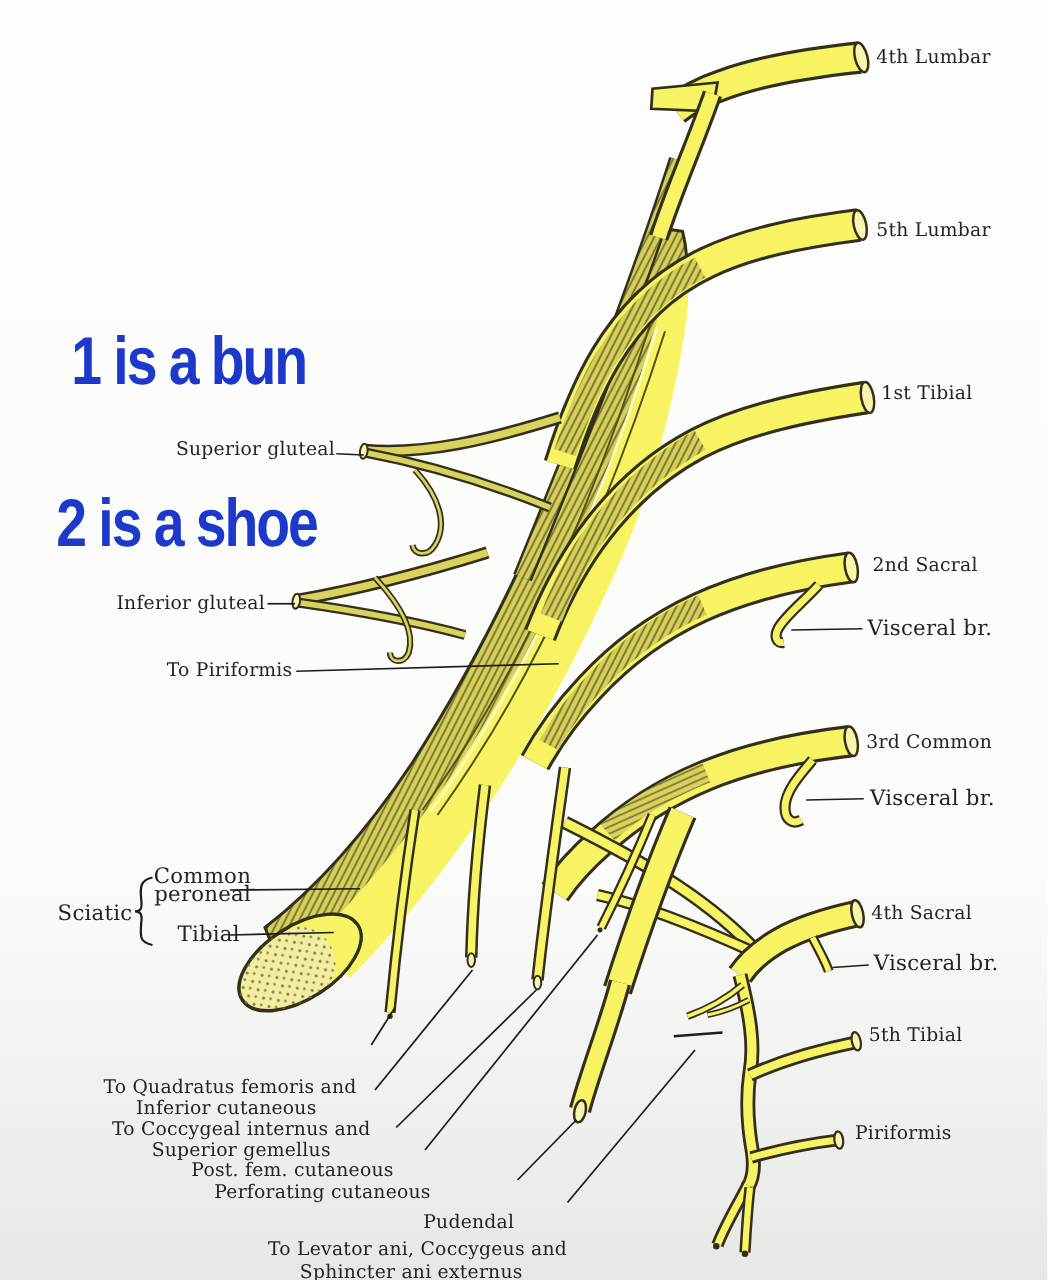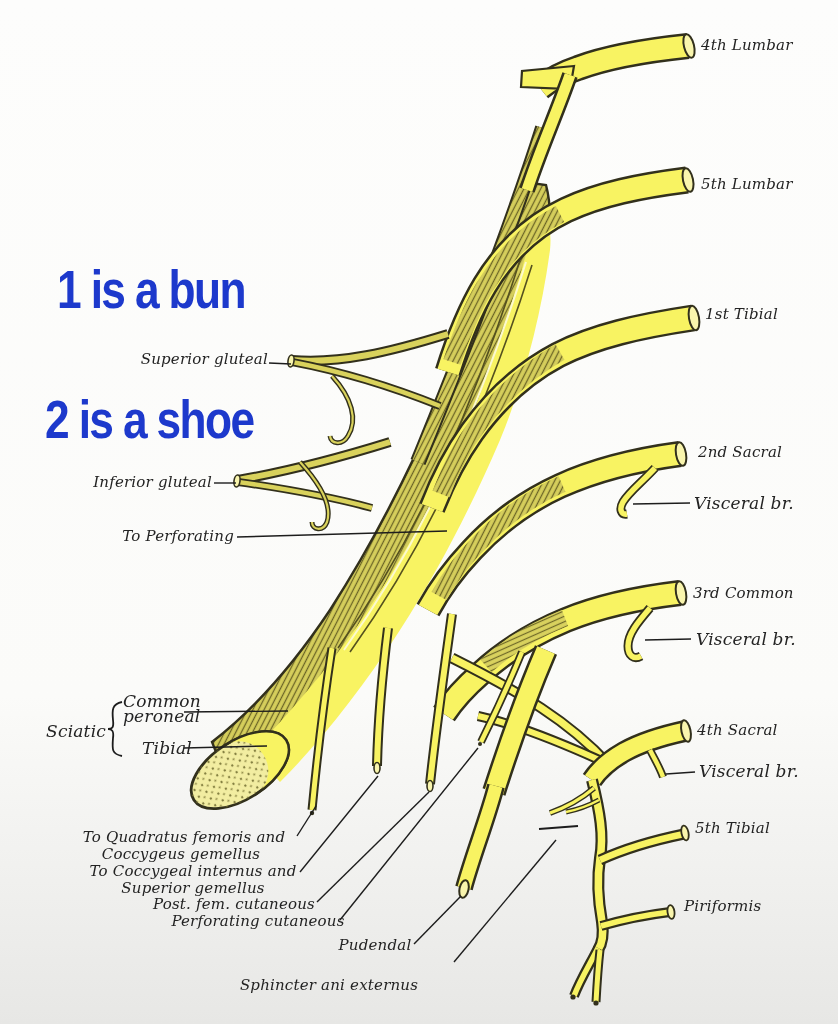--- a/index.html
+++ b/index.html
@@ -3,25 +3,25 @@
 <meta charset="utf-8">
 <style>
   html,body{margin:0;padding:0;background:#ffffff;}
   #stage{
     position:relative; width:838px; height:1024px; overflow:hidden;
     background:linear-gradient(180deg,#fdfdfc 0%, #fbfbf9 68%, #f0f0ee 86%, #e7e7e5 100%);
     font-family:"DejaVu Serif", serif;
   }
   #artwork{position:absolute;left:0;top:0;}
   .lbl{
-    position:absolute; font-style:italic; font-size:15px; color:#232323;
-    white-space:nowrap; line-height:17px; letter-spacing:.2px;
+    position:absolute; font-size:15px; color:#232323;
+    white-space:nowrap; line-height:17px; letter-spacing:.2px;text-align:right;
   }
   .lbl.sm{font-size:17px;}
-  .ctr{transform:translateX(-50%);}
+  .ctr{transform:translateX(-50%);margin-top:32px;}
   .blue{
     position:absolute; font-family:"Liberation Sans", sans-serif; font-weight:700;
     font-size:54px; color:#1d39cc; letter-spacing:-2px; white-space:nowrap;
     transform:scaleX(.82); transform-origin:left top; line-height:1;
   }
 </style>
 </head>
 <body>
 
 <div id="stage">
@@ -221,31 +221,32 @@
   <span class="lbl sm" style="left:694px;top:495px">Visceral br.</span>
   <span class="lbl" style="left:693px;top:585px">3rd Common</span>
   <span class="lbl sm" style="left:696px;top:631px">Visceral br.</span>
   <span class="lbl" style="left:697px;top:722px">4th Sacral</span>
   <span class="lbl sm" style="left:699px;top:763px">Visceral br.</span>
   <span class="lbl" style="left:695px;top:820px">5th Tibial</span>
   <span class="lbl" style="left:684px;top:898px">Piriformis</span>
 
   <span class="lbl" style="right:570px;top:351px">Superior gluteal</span>
   <span class="lbl" style="right:626px;top:474px">Inferior gluteal</span>
-  <span class="lbl" style="right:604px;top:528px">To Perforating</span>
+  <span class="lbl" style="right:604px;top:528px">To Piriformis</span>
 
   <span class="lbl sm" style="right:732px;top:723px">Sciatic</span>
   <span class="lbl sm" style="left:123px;top:694px;line-height:15px">
     <span>Common</span><br>
     <span>peroneal</span>
   </span>
   <span class="lbl sm" style="left:142px;top:740px">Tibial</span>
 
   <span class="lbl ctr" style="left:184px;top:829px">To Quadratus femoris and</span>
-  <span class="lbl ctr" style="left:181px;top:846px">Coccygeus gemellus</span>
+  <span class="lbl ctr" style="left:181px;top:846px">Inferior cutaneous</span>
   <span class="lbl ctr" style="left:193px;top:863px">To Coccygeal internus and</span>
   <span class="lbl ctr" style="left:193px;top:880px">Superior gemellus</span>
   <span class="lbl ctr" style="left:234px;top:896px">Post. fem. cutaneous</span>
   <span class="lbl ctr" style="left:258px;top:913px">Perforating cutaneous</span>
   <span class="lbl ctr" style="left:375px;top:937px">Pudendal</span>
+  <span class="lbl ctr" style="left:334px;top:959px">To Levator ani, Coccygeus and</span>
   <span class="lbl ctr" style="left:329px;top:977px">Sphincter ani externus</span>
 
 </div>
 
 </body></html>

